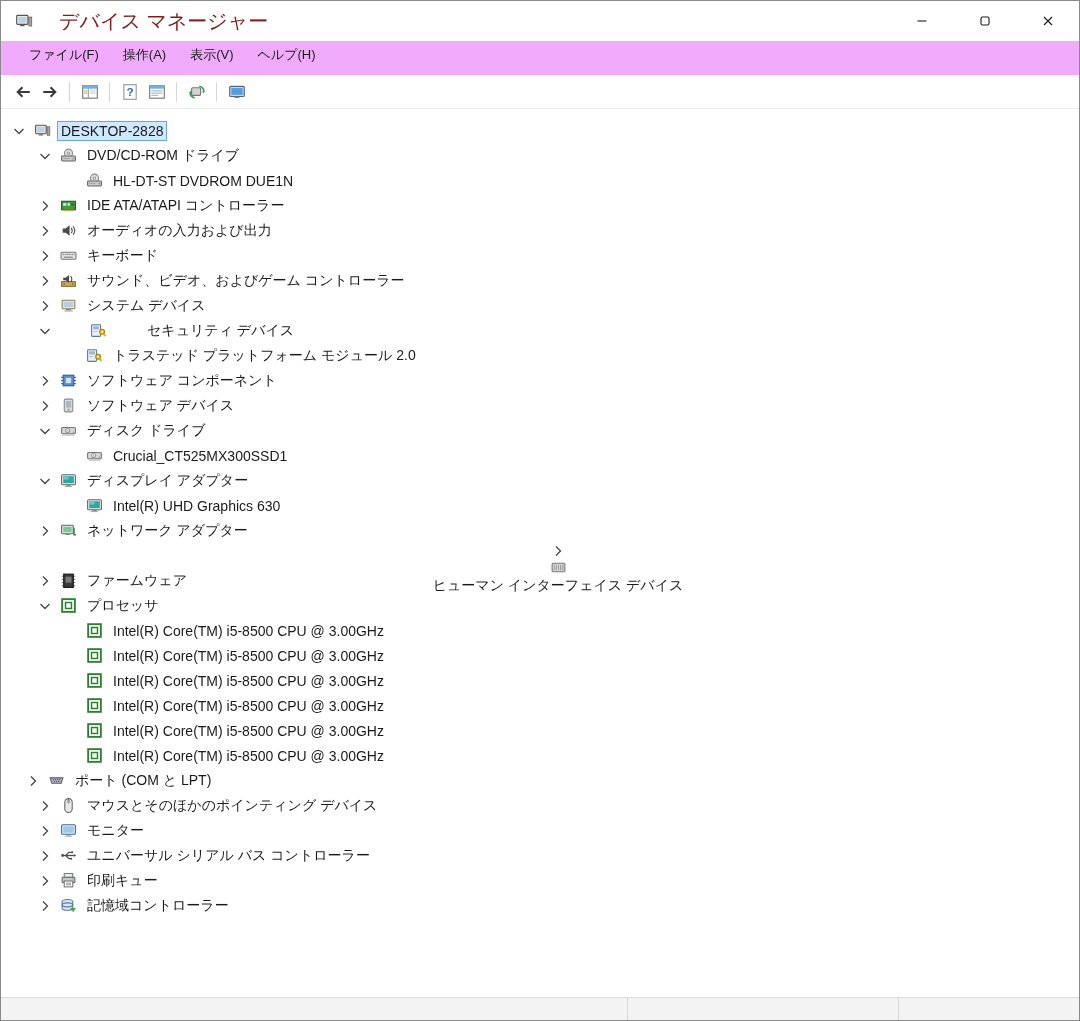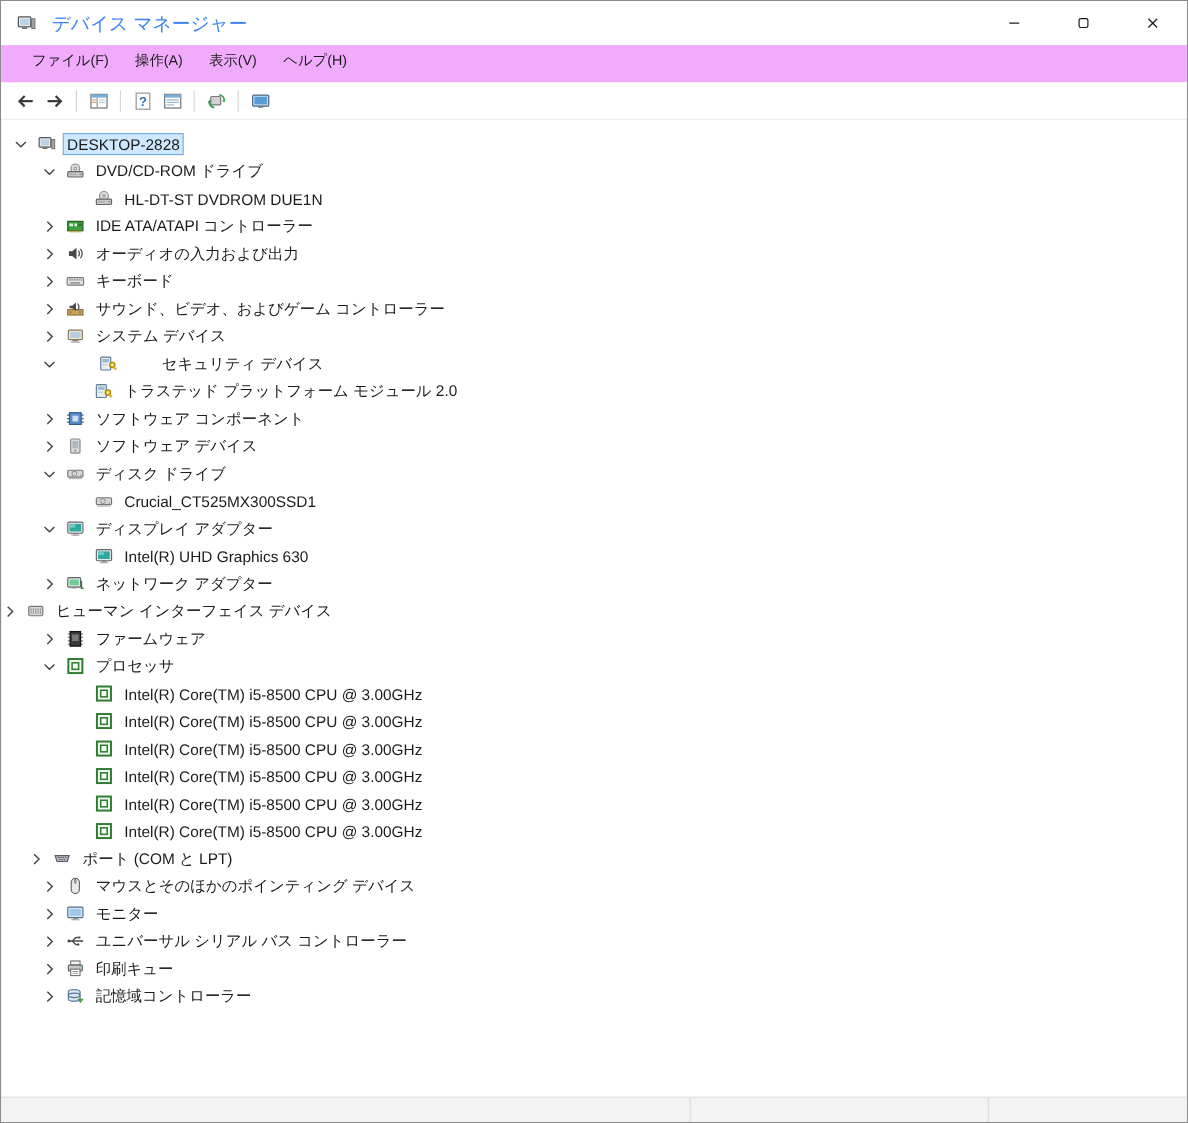--- a/index.html
+++ b/index.html
@@ -5,21 +5,21 @@
   * { box-sizing: border-box; margin: 0; padding: 0; }
   html,body { width: 1080px; height: 1021px; }
   body { font-family: "Liberation Sans", "DejaVu Sans", sans-serif; background: #e8e8e8; }
   .window {
     position: relative; width: 1080px; height: 1021px; background: #ffffff;
     border: 1px solid #8a8a8a; overflow: hidden;
   }
   
   .titlebar { height: 40px; display: flex; align-items: center; padding-left: 14px; background: #fff; }
   .app-icon { width: 18px; height: 18px; display: inline-block; }
-  .title-text { font-size: 17px; color: #3b82f6; margin-left: 14px; white-space: nowrap; }
+  .title-text { font-size: 20px; color: #7f1d1d; margin-left: 26px; white-space: nowrap; }
   .window-controls { margin-left: auto; display: flex; height: 100%; }
   .win-btn { width: 63px; height: 100%; display: flex; align-items: center; justify-content: center; cursor: default; }
   .win-btn span.glyph { width: 16px; height: 16px; display: block; }
   
   .menubar { height: 34px; display: flex; align-items: flex-start; padding-left: 16px; font-size: 13px; background: #f0abfc; }
   .menu-item { padding: 5px 12px; color: #1b1b1b; white-space: nowrap; }
   
   .toolbar { height: 34px; display: flex; align-items: center; padding-left: 8px; background: #fff; border-bottom: 1px solid #ececec; }
   .tool-btn { width: 27px; height: 26px; border: none; background: transparent; display: flex; align-items: center; justify-content: center; padding: 4px; }
   .tool-btn svg { width: 18px; height: 18px; display: block; }
@@ -424,21 +424,21 @@
         <span class="node-icon">
           <svg viewBox="0 0 16 16">
             <rect x="1.5" y="3" width="11" height="8" rx="0.8" fill="#e6e6e6" stroke="#666"></rect>
             <rect x="3" y="4.5" width="8" height="5" fill="#6fcf97"></rect>
             <rect x="5" y="11" width="4" height="1.2" fill="#888"></rect>
             <path d="M13.2 5.5v6.5h1.8" fill="none" stroke="#3a7d44" stroke-width="1.3"></path>
           </svg>
         </span>
         <span class="node-label">ネットワーク アダプター</span>
       </div>
-      <div class="tree-row" style="">
+      <div class="tree-row" style="padding-left: 36px; flex-direction: column;">
         <span class="chevron">
           <svg viewBox="0 0 16 16">
             <path d="M6 3.5L10.5 8 6 12.5" fill="none" stroke="#444" stroke-width="1.3"></path>
           </svg>
         </span>
         <span class="node-icon">
           <svg viewBox="0 0 16 16">
             <rect x="2" y="4" width="12" height="8" rx="1" fill="#d9d9d9" stroke="#777"></rect>
             <g stroke="#9a9a9a" stroke-width="1">
               <line x1="4" y1="5.5" x2="4" y2="10.5"></line>

